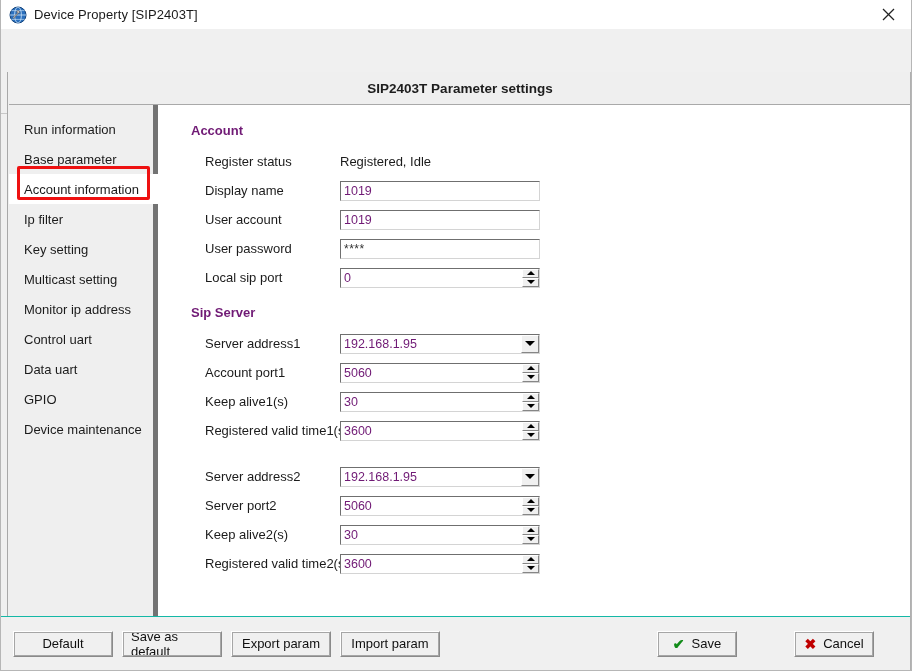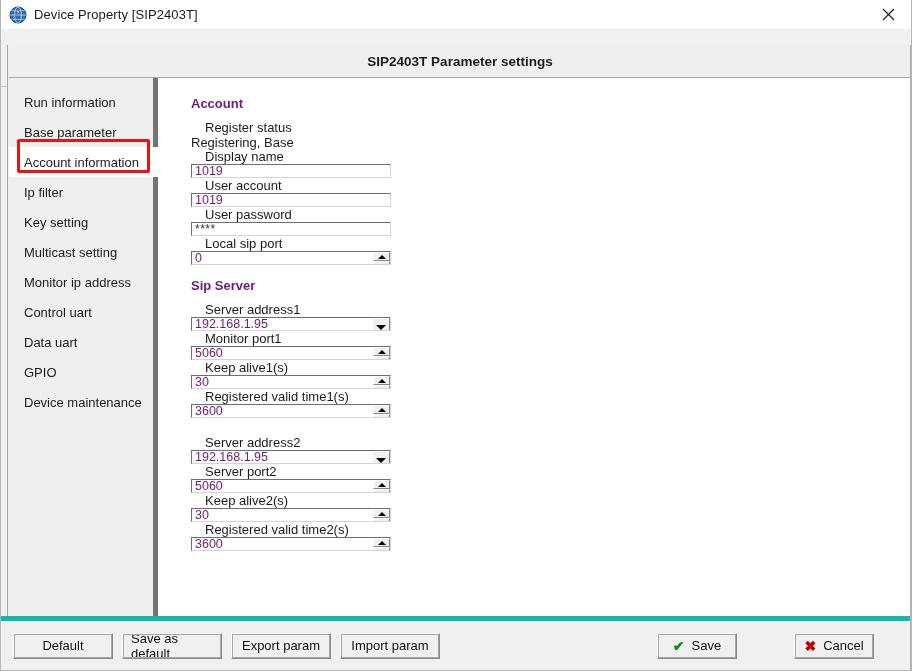--- a/index.html
+++ b/index.html
@@ -57,20 +57,21 @@
   .close-btn svg { display: block; }
 
   
   .dialog-body {
     position: relative;
     flex: 1 1 auto;
     display: flex;
     flex-direction: column;
     background: #f0f0f0;
     overflow: hidden;
+    margin-top: 27px;
   }
 
   
   .bg-sliver {
     position: absolute;
     left: 0; top: 0;
     width: 7px; height: 100%;
     background: #f0f0f0;
     border-right: 1px solid #a8a8a8;
     z-index: 0;
@@ -165,23 +166,22 @@
   .group-title {
     font-size: 13px;
     font-weight: bold;
     color: #701a75;
     margin: 0 0 9px 0;
   }
   .group-title.second { margin-top: 13px; }
 
   .row {
     display: flex;
-    align-items: flex-start;
+    align-items: center;
     height: 29px;
-    flex-direction: column;
   }
   .row .lbl {
     width: 149px;
     min-width: 149px;
     padding-left: 14px;
     font-size: 13px;
     color: #1b1b1b;
     white-space: nowrap;
   }
   .row .static-val {
@@ -252,21 +252,21 @@
   }
   .combo-btn .tri.down { border-top: 5px solid #000; border-left-width: 5px; border-right-width: 5px; }
 
   .spacer-row { height: 17px; }
 
   
   .footer {
     height: 54px;
     min-height: 54px;
     background: #f0f0f0;
-    border-top: 5px solid #14b8a6;
+    border-top: 1px solid #14b8a6;
     display: flex;
     align-items: center;
     position: relative;
     z-index: 2;
     padding: 0 12px;
   }
   .btn {
     height: 26px;
     background: #f0f0f0;
     border: 1px solid #ffffff;
@@ -370,21 +370,21 @@
         </div>
         <div class="red-box"></div>
       </div>
 
       <div class="content">
 
         <div class="group-title">Account</div>
 
         <div class="row">
           <div class="lbl">Register status</div>
-          <div class="static-val">Registering, Base</div>
+          <div class="static-val">Registered, Idle</div>
         </div>
 
         <div class="row">
           <div class="lbl">Display name</div>
           <div class="field">1019</div>
         </div>
 
         <div class="row">
           <div class="lbl">User account</div>
           <div class="field">1019</div>
@@ -416,21 +416,21 @@
           <div class="lbl">Server address1</div>
           <div class="field with-combo">
             <span>192.168.1.95</span>
             <span class="combo-btn">
                 <i class="tri down"></i>
               </span>
           </div>
         </div>
 
         <div class="row">
-          <div class="lbl">Monitor port1</div>
+          <div class="lbl">Account port1</div>
           <div class="field with-spin">
             <span>5060</span>
             <span class="spin">
               <span class="half">
                   <i class="tri up"></i>
                 </span>
               <span class="half">
                   <i class="tri down"></i>
                 </span>
             </span>

